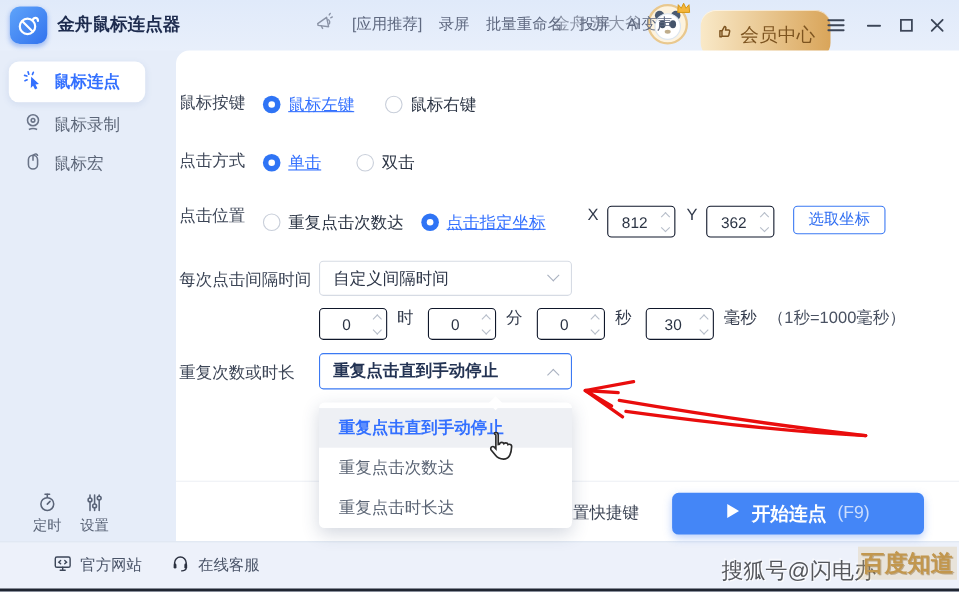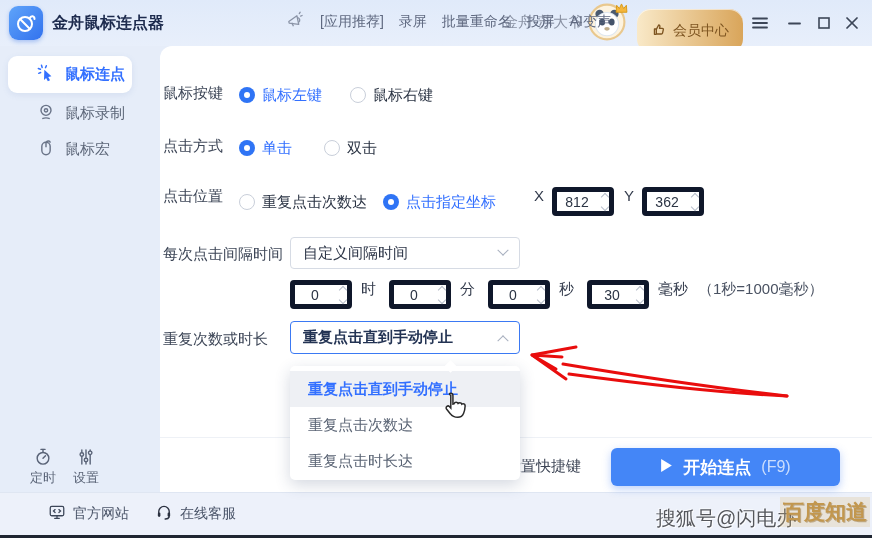--- a/index.html
+++ b/index.html
@@ -10,48 +10,48 @@
   .titlebar{position:absolute;left:0;top:0;width:872px;height:46px;background:linear-gradient(180deg,#e0eafa,#e8effb);text-decoration:underline;}
   .app-icon{position:absolute;left:9px;top:6px;width:34px;height:34px;border-radius:9px;
     background:linear-gradient(135deg,#5fa4fa,#3272ee);display:flex;align-items:center;justify-content:center;
     box-shadow:0 2px 4px rgba(50,110,230,.35);}
   .app-title{position:absolute;left:52px;top:0;height:46px;line-height:46px;font-size:16px;font-weight:700;color:#1d2b4e;}
   .username{position:absolute;left:503px;top:0;height:44px;line-height:44px;font-size:15px;color:#8a92a4;}
   .avatar{position:absolute;left:588px;top:3px;width:38px;height:38px;cursor:pointer;}
   .avatar .crown{position:absolute;right:-2px;top:-3px;}
   .vip-btn{position:absolute;left:637px;top:9px;height:44px;padding:0 14px;border-radius:14px;
     background:linear-gradient(90deg,#f9e9c8,#d9a55a);display:flex;align-items:center;gap:6px;
-    font-size:14px;color:#7d5420;cursor:pointer;box-shadow:inset 0 1px 0 rgba(255,255,255,.6);}
+    font-size:17px;color:#7d5420;cursor:pointer;box-shadow:inset 0 1px 0 rgba(255,255,255,.6);}
   .winctl{position:absolute;top:13px;width:20px;height:20px;display:flex;align-items:center;justify-content:center;cursor:pointer;color:#3c4658;}
   .winctl.menu{left:750px}.winctl.min{left:784px}.winctl.max{left:814px}.winctl.close{left:842px}
 
   
   .sidebar{position:absolute;left:0;top:46px;width:160px;height:446px;}
-  .side-item{position:absolute;left:8px;width:124px;height:34px;display:flex;align-items:center;padding-left:28px;gap:9px;
+  .side-item{position:absolute;left:8px;width:124px;height:34px;display:flex;align-items:center;padding-left:12px;gap:9px;
     font-size:15px;color:#5c6678;cursor:pointer;border-radius:9px;text-align:center;}
   .side-item.active{height:37px;background:#fff;color:#3370ff;font-weight:700;box-shadow:0 2px 6px rgba(90,120,180,.12);}
   .tool{position:absolute;top:447px;width:38px;text-align:center;cursor:pointer;color:#5b6578;font-size:13px;}
   .tool svg{display:block;margin:0 auto 2px auto;}
 
   
   .main-panel{position:absolute;left:160px;top:46px;width:712px;height:446px;background:#fff;border-top-left-radius:12px;}
   .divider{position:absolute;left:160px;top:437px;width:712px;height:1px;background:#eef1f6;}
 
   .frow{position:absolute;display:flex;}
   .flabel{font-size:15px;color:#3d4657;}
   .radio{width:16px;height:16px;border-radius:50%;flex:0 0 16px;}
   .radio.off{border:1.5px solid #c9cfda;background:#fff;}
   .radio.on{background:#2f74f5;position:relative;}
   .radio.on::after{content:"";position:absolute;left:5px;top:5px;width:6px;height:6px;border-radius:50%;background:#fff;}
   .rgroup{display:flex;align-items:center;gap:7px;cursor:pointer;}
   .rlabel{font-size:15px;color:#2b3444;}
-  .rlabel.sel{color:#3370ff;}
+  .rlabel.sel{color:#3370ff;text-decoration:underline;}
 
   .numwrap{position:relative;}
-  .num{width:62px;height:29px;border:5px solid #0f172a;border-radius:4px;text-align:center;font-size:14px;color:#2b3444;
+  .num{width:62px;height:29px;border:1px solid #0f172a;border-radius:4px;text-align:center;font-size:14px;color:#2b3444;
     padding:0 16px 0 4px;background:#fff;outline:none;}
   .spin{position:absolute;right:6px;top:50%;transform:translateY(-50%);display:flex;flex-direction:column;gap:4px;cursor:pointer;}
   .sarr{width:6px;height:6px;border-right:1.5px solid #b6bdc9;border-bottom:1.5px solid #b6bdc9;}
   .sarr.up{transform:rotate(-135deg);}
   .sarr.dn{transform:rotate(45deg);}
   .unit{font-size:15px;color:#333b4c;}
   .hint{font-size:15px;color:#4a5262;}
 
   .pick-btn{height:26px;padding:0 13px;border:1px solid #3b79f3;border-radius:4px;background:#fff;color:#2f6ef2;
     font-size:14px;display:flex;align-items:center;cursor:pointer;}
@@ -262,20 +262,21 @@
         </span>
     </span>
     <span class="unit" style="margin-left:10px">Y</span>
     <span class="numwrap" style="margin-left:8px">
       <input class="num" value="362" style="">
       <span class="spin">
           <span class="sarr up"></span>
           <span class="sarr dn"></span>
         </span>
     </span>
+    <span class="pick-btn" style="margin-left:17px">选取坐标</span>
   </div>
 
   <span class="flabel" style="position:absolute;left:163px;top:245px">每次点击间隔时间</span>
   <div class="selectbox" style="top:237px;height:32px">
     <span class="stext">自定义间隔时间</span>
     <span class="chev down"></span>
   </div>
 
   <div class="frow" style="left:290px;top:280px;height:30px">
     <span class="numwrap">

